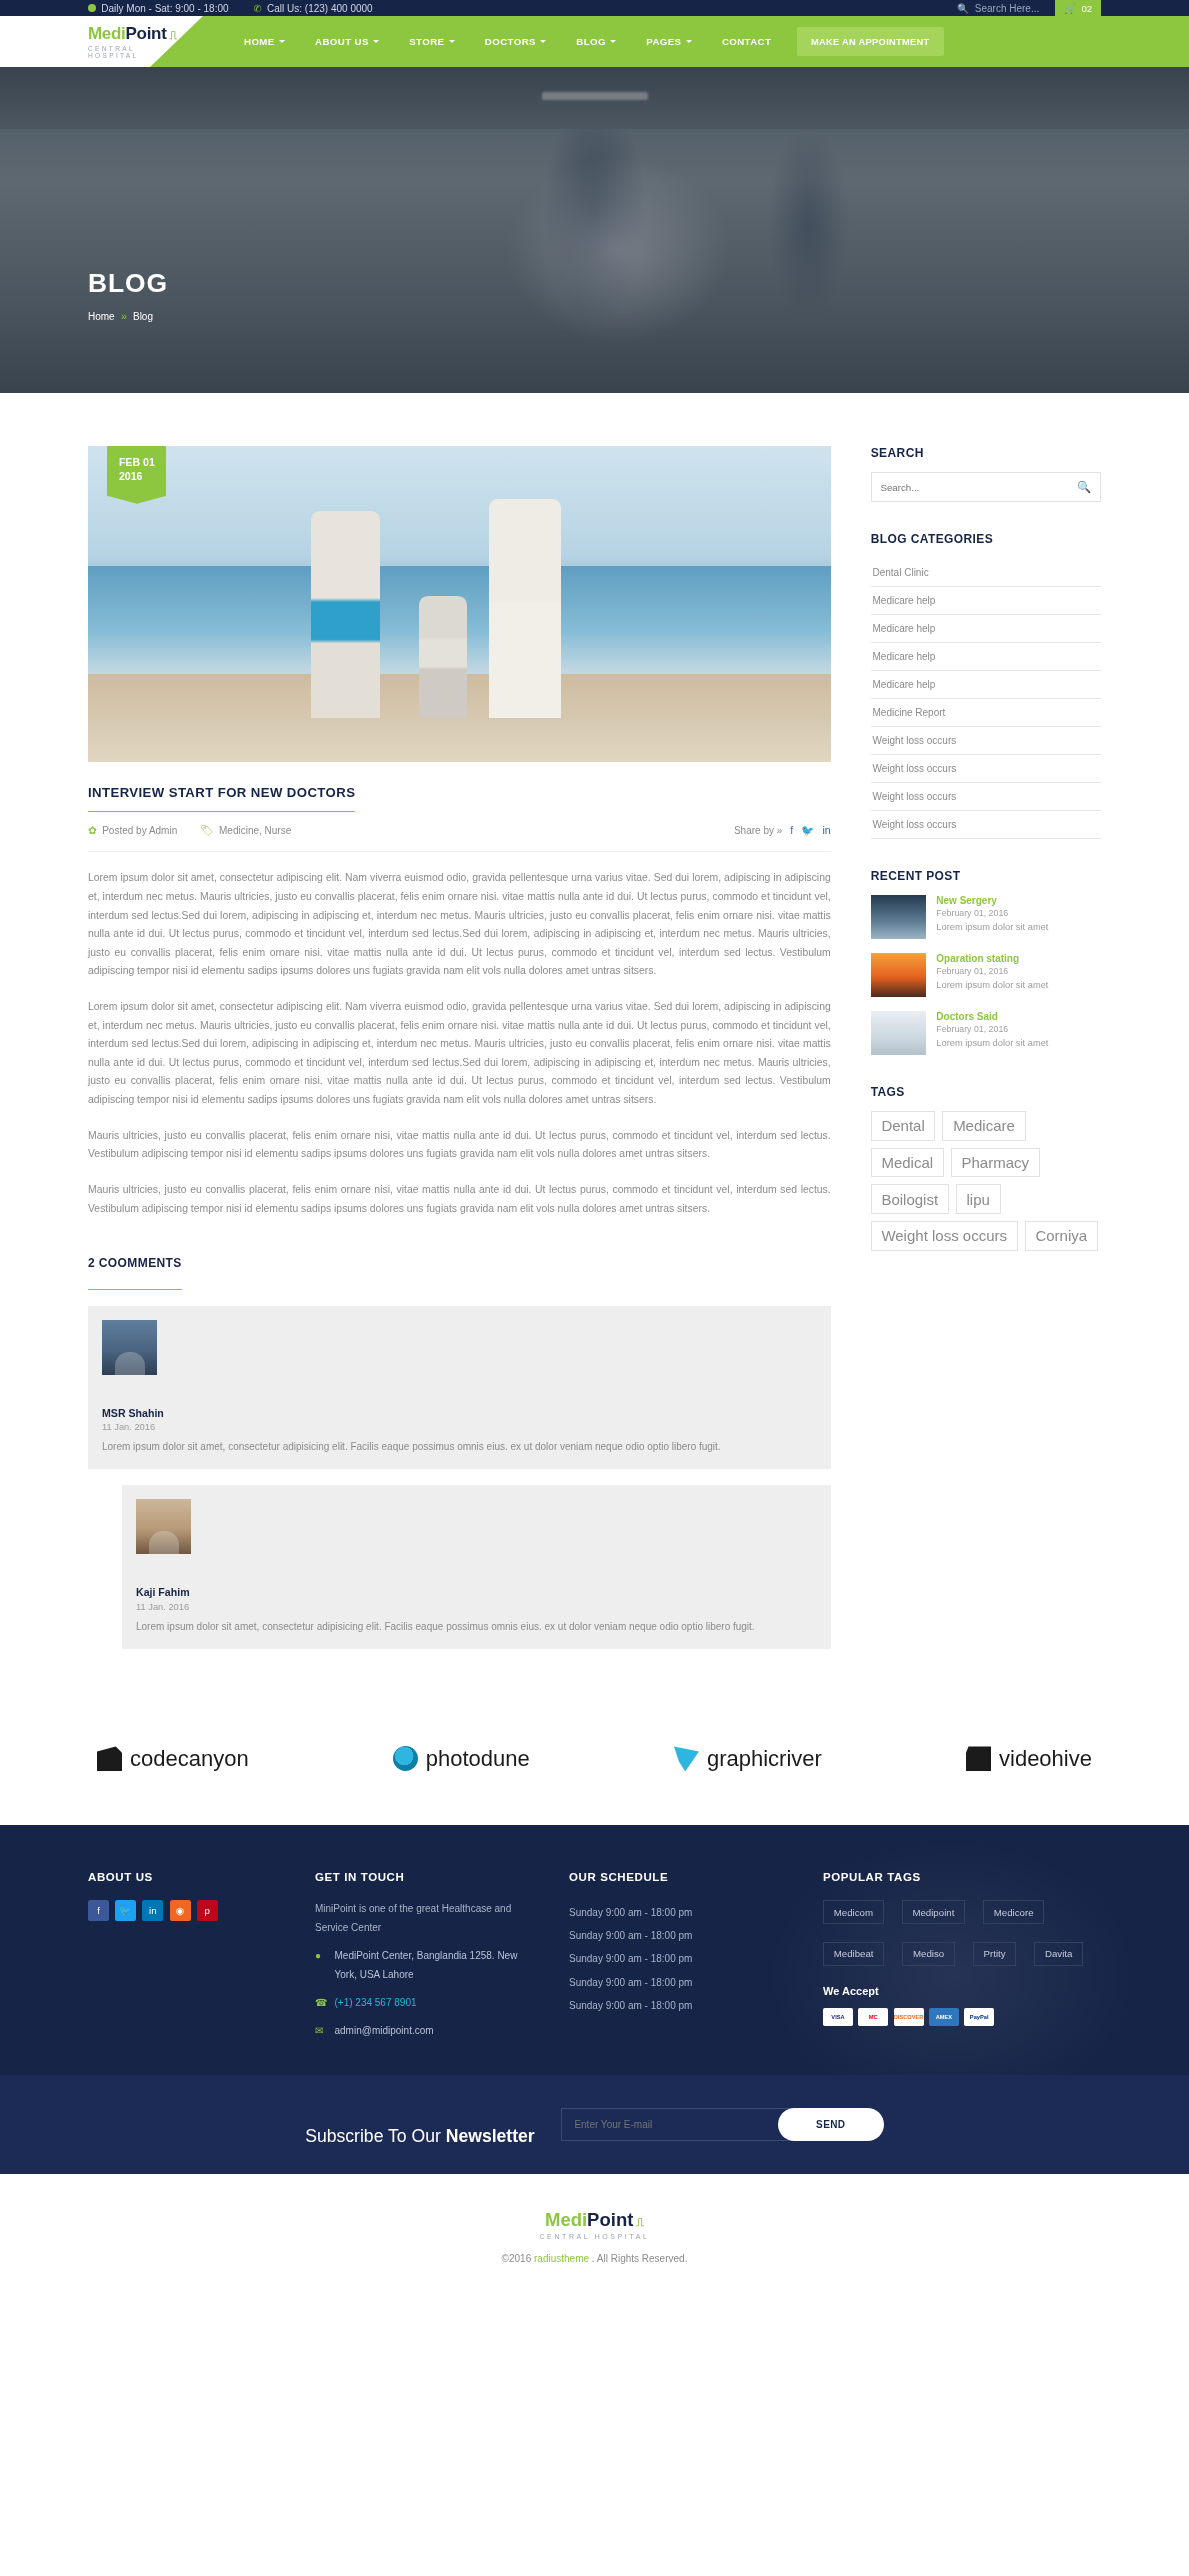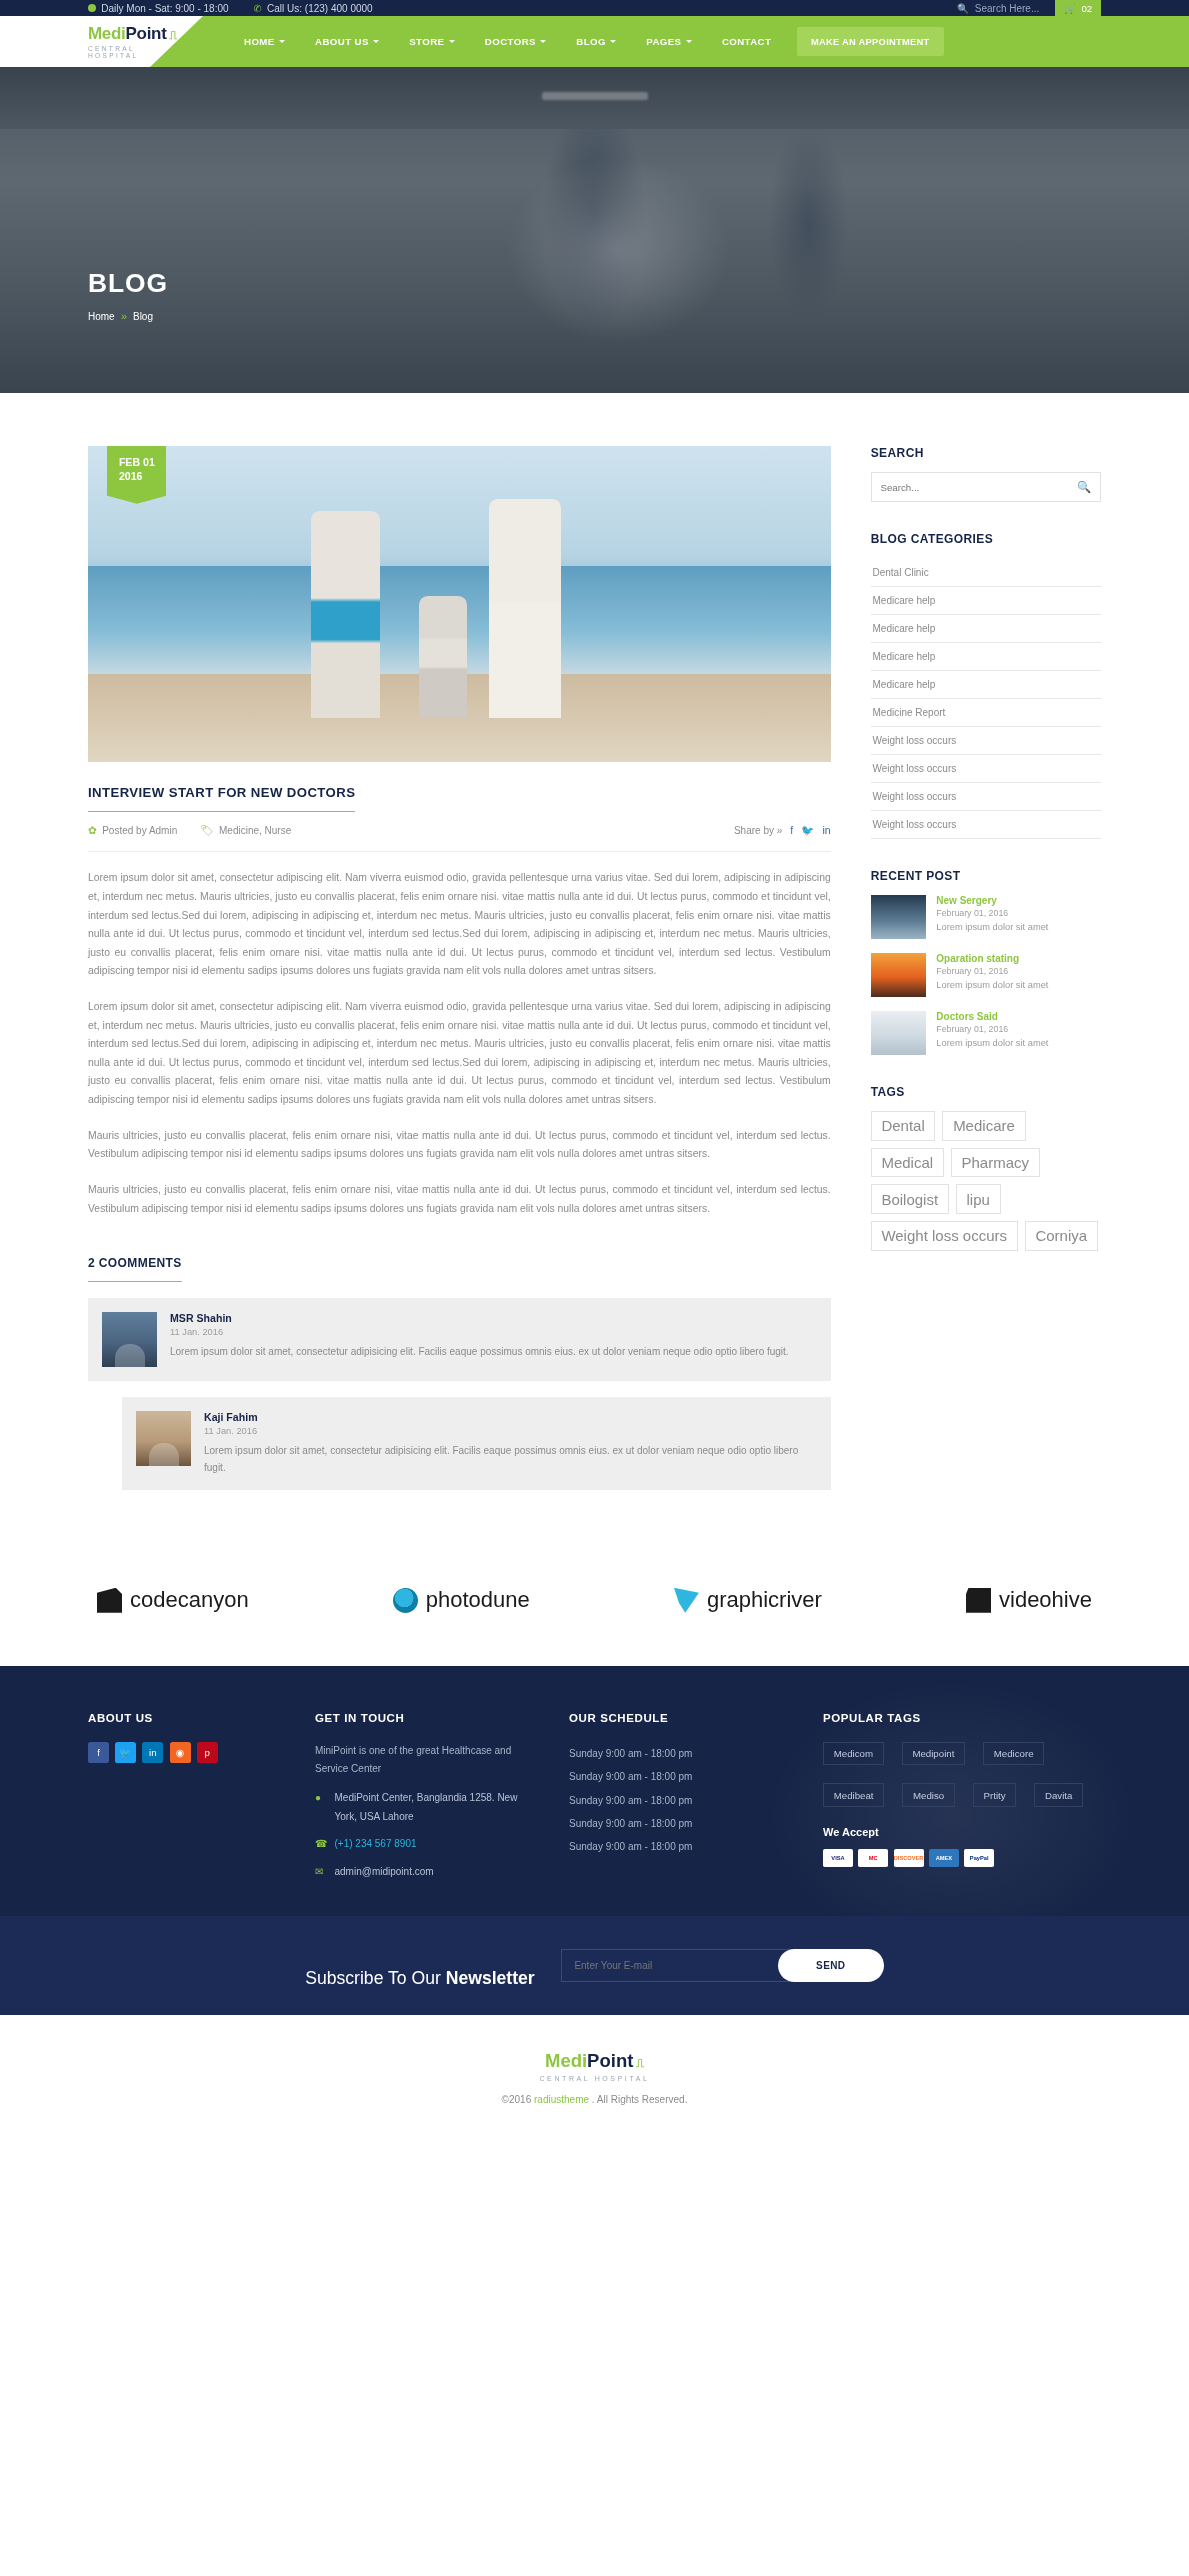--- a/index.html
+++ b/index.html
@@ -184,30 +184,31 @@
   .share .s-ic.in { color: #2d6da4; }
 
   .para { font-size: 10.4px; line-height: 1.78; color: #8b8b8b; margin-top: 17.6px; text-align: justify; }
 
   .comments-title {
     margin-top: 37px;
     font-size: 12px;
     font-weight: bold;
     color: #162447;
     letter-spacing: 0.4px;
-    padding-bottom: 11px;
+    padding-bottom: 19px;
     display: inline-block;
     border-bottom: 1.8px solid #8dc63f;
   }
   .comment {
     display: flex;
-    gap: 13px;
+    gap: 32px;
     background: #eeeeee;
     padding: 14px;
     margin-top: 16px;
+    flex-direction: column;
   }
   .comment.indent { margin-left: 34px; }
   .c-avatar { width: 55px; height: 55px; flex: 0 0 55px; background: #9aa6b5; position: relative; overflow: hidden; }
   .c-avatar.a1 { background: linear-gradient(180deg,#5f7f9e 0%, #4a6480 55%, #2e3f52 100%); }
   .c-avatar.a2 { background: linear-gradient(180deg,#cdb79a 0%, #b79a78 55%, #6e5640 100%); }
   .c-avatar:after {
     content:""; position:absolute; bottom:0; left:50%; transform:translateX(-50%);
     width: 30px; height: 23px; border-radius: 14px 14px 0 0; background: rgba(255,255,255,0.25);
   }
   .c-body { flex: 1; }

